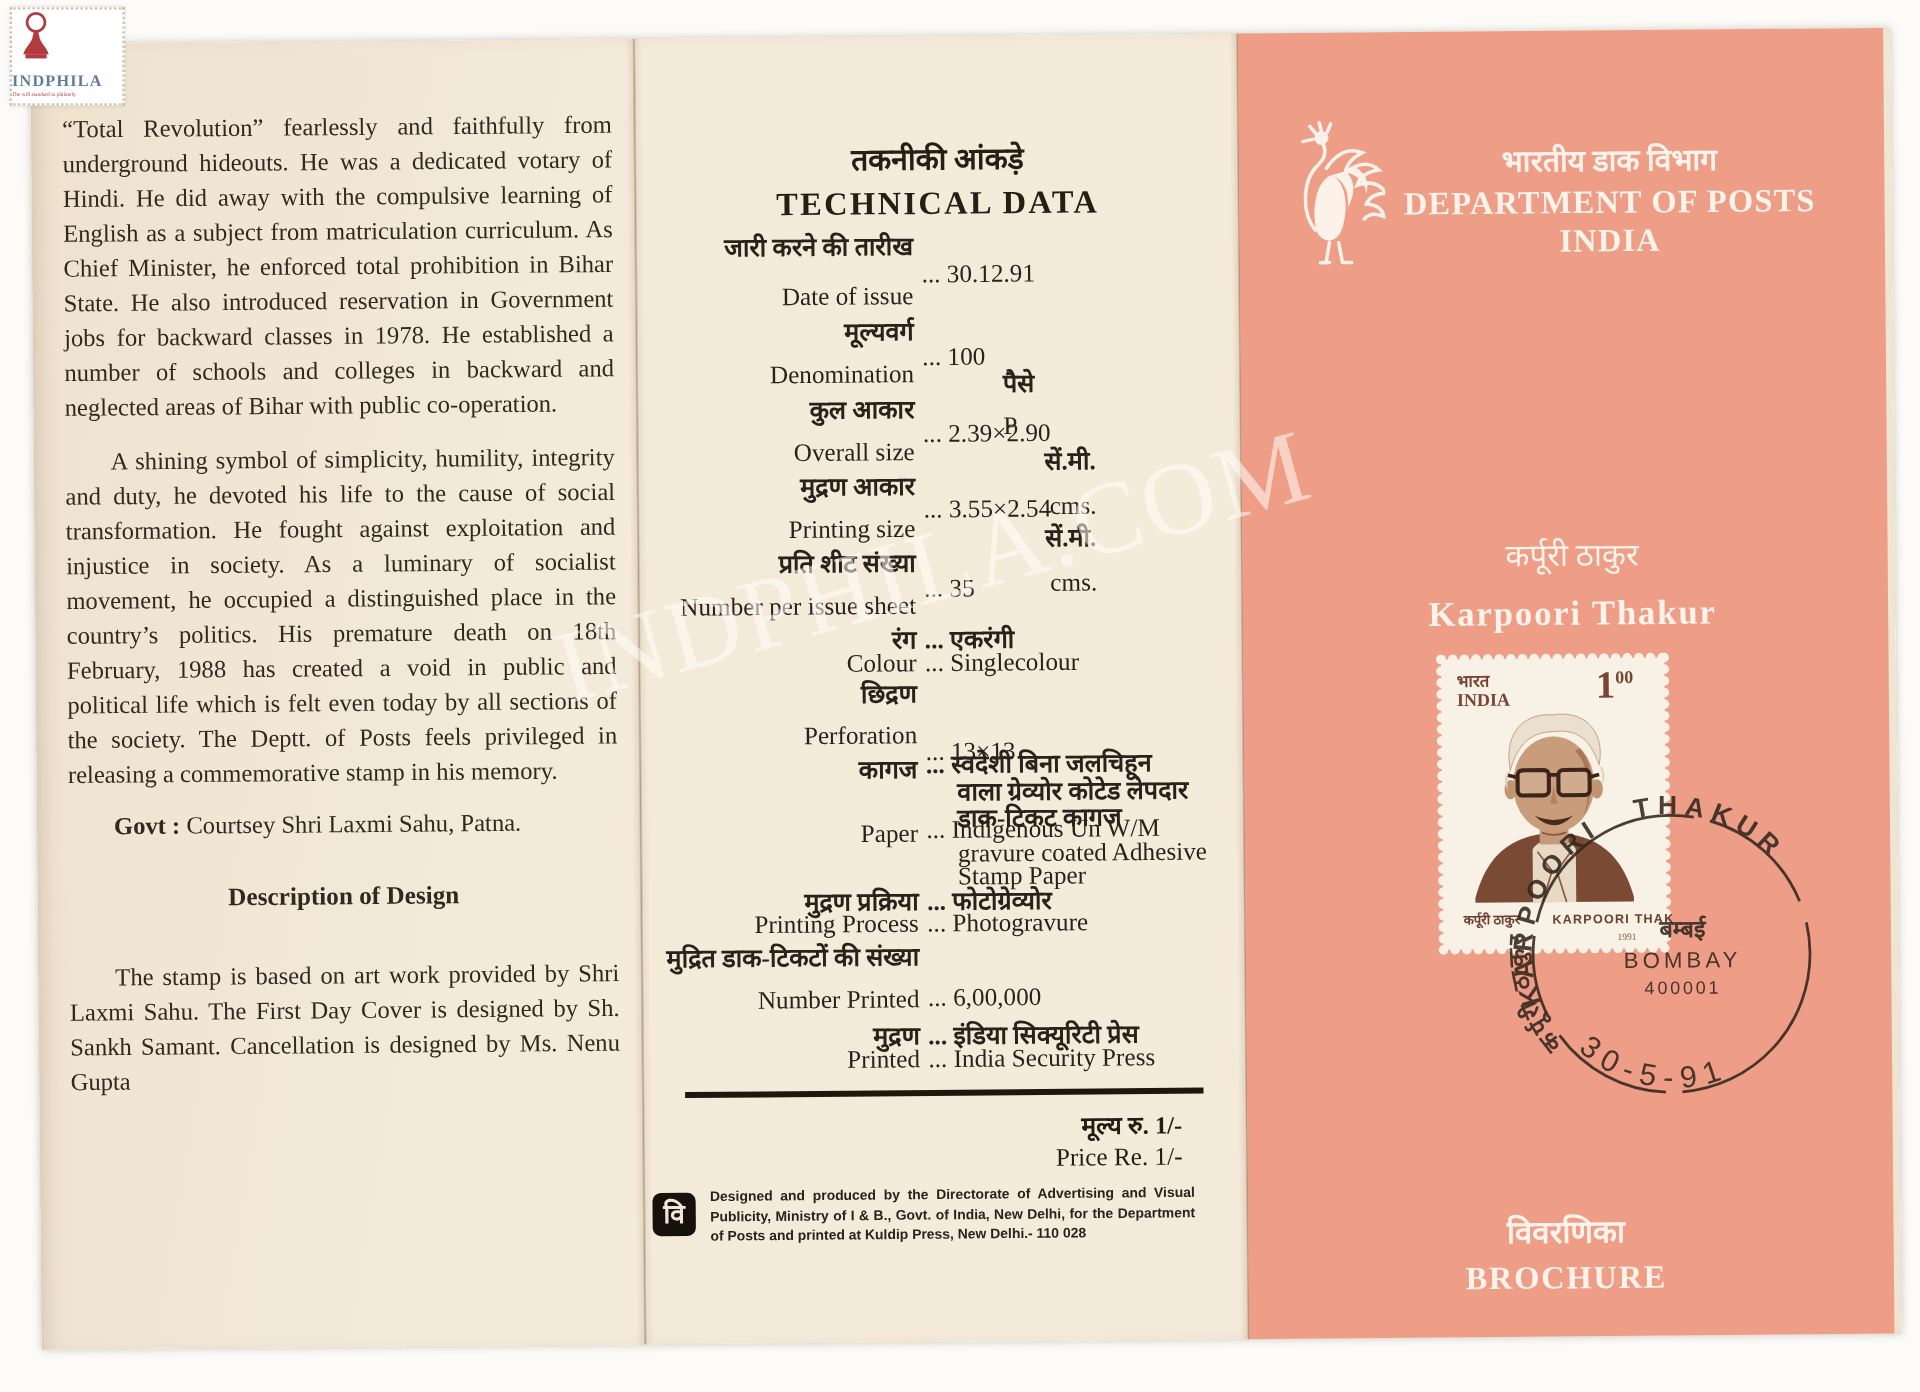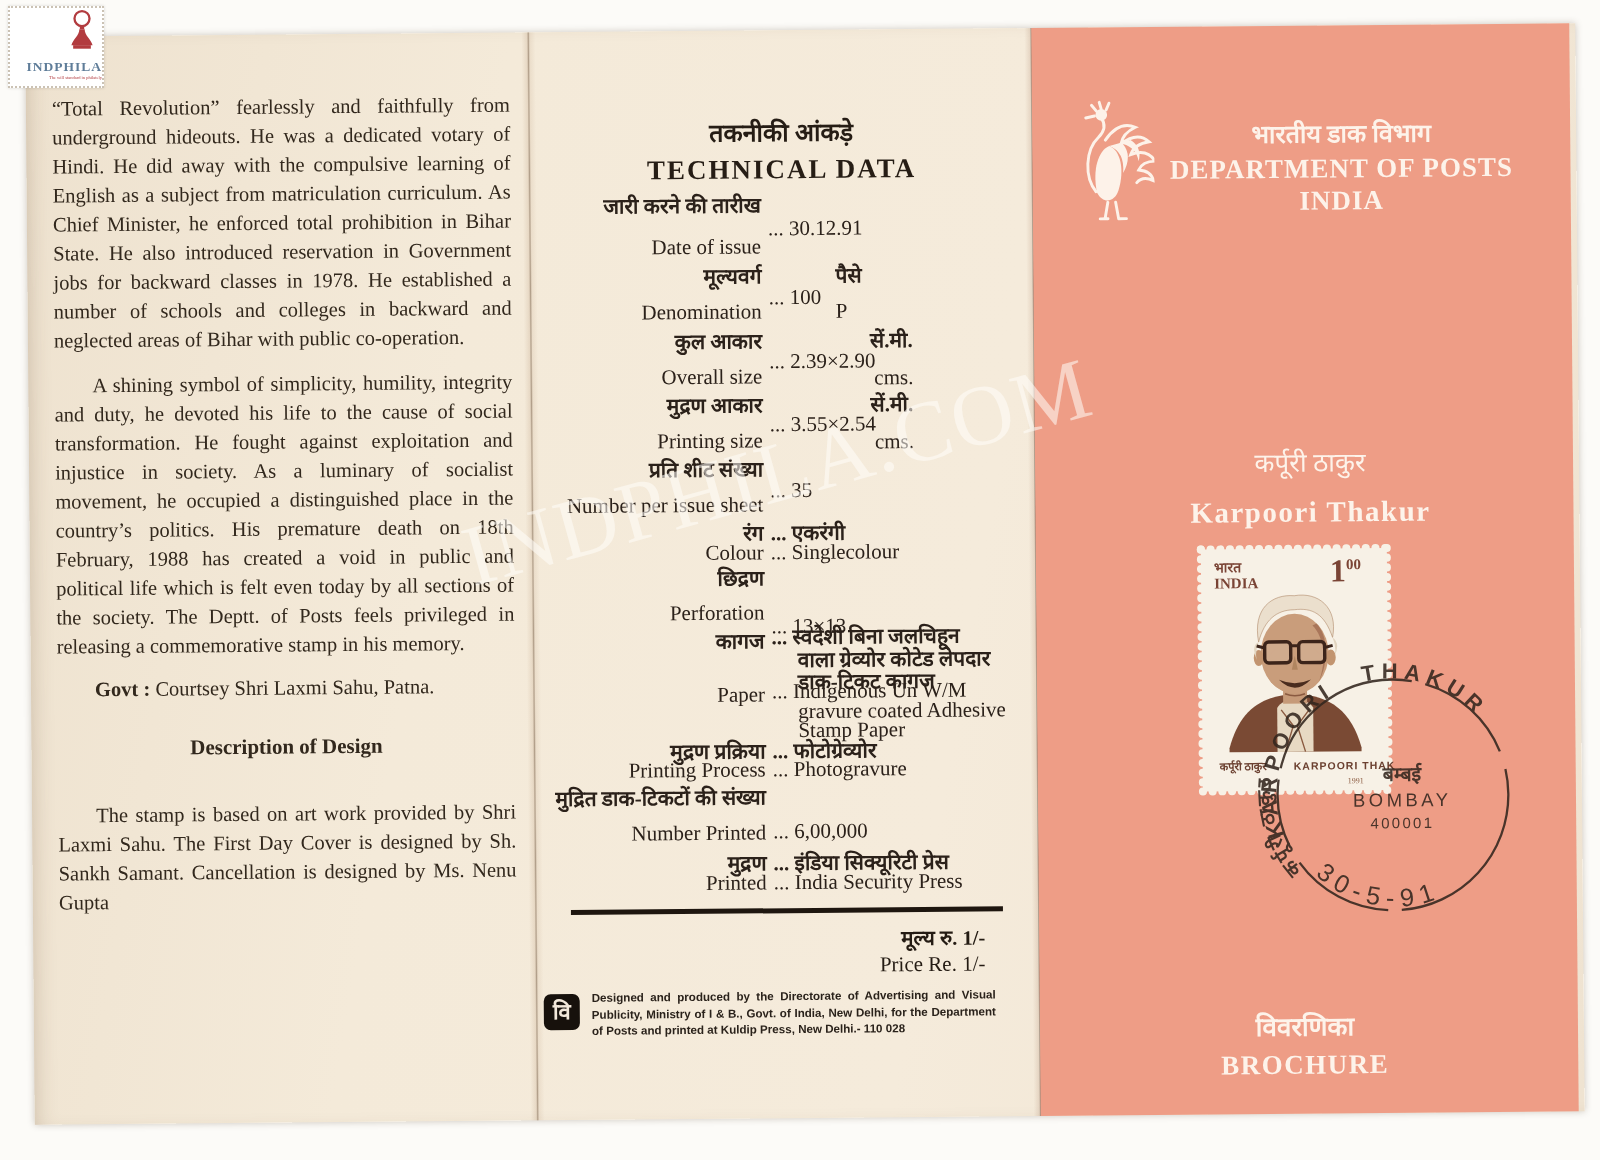--- a/index.html
+++ b/index.html
@@ -28,21 +28,21 @@
   #para3{margin-top:38px !important;}
 
   
   #midpanel{left:520px;top:0;width:485px;height:100%;color:#261d15;}
   .mh{position:absolute;left:0;width:470px;text-align:center;font-weight:bold;white-space:nowrap;}
   #mh-hi{top:84px;font-size:25px;}
   #mh-en{top:124px;font-size:27px;letter-spacing:2px;}
   .tl{position:absolute;font-size:21px;white-space:nowrap;color:#2b211a;}
   .tl.lab{left:0;width:214px;text-align:right;}
   .tl.val{left:221px;}
-  .tl.unit{left:300px;}
+  .tl.unit{left:300px;margin-top:44px;}
   .hiw{font-weight:600;}
   .mblock{white-space:normal !important;width:235px;text-indent:-26px;padding-left:26px;}
   .mblock.hl{line-height:22.5px;}
   .mblock.el{line-height:19.5px;}
   #midrule{position:absolute;left:18px;top:878px;width:432px;height:5px;background:#1e160f;}
   .price{position:absolute;left:120px;width:312px;text-align:right;font-size:20.5px;color:#241b13;white-space:nowrap;}
   #price-hi{top:894px;}
   #price-en{top:923px;font-size:21px;}
   #imprint{position:absolute;left:-10px;top:958px;width:470px;}
   #davp{position:absolute;left:0;top:4px;width:36px;height:36px;background:#17110c;border-radius:7px;
@@ -64,21 +64,21 @@
   #rp-foot .en{font-size:27px;font-weight:bold;letter-spacing:1.5px;margin-top:6px;}
   #peacock{position:absolute;left:34px;top:72px;}
   #stamp{position:absolute;left:160px;top:518px;}
   #cancel{position:absolute;left:205px;top:620px;opacity:.88;}
 
   
   #watermark{left:468px;top:508px;width:720px;font-size:86px;letter-spacing:2px;
      color:rgba(255,253,250,.55);transform:rotate(-15.5deg);transform-origin:0 60%;
      white-space:nowrap;font-family:"Liberation Serif",serif;z-index:50;}
   #indphila{left:8px;top:6px;width:92px;height:78px;background:#fff;z-index:60;
-     border:2px dotted #cbc2b4;box-shadow:0 0 3px rgba(0,0,0,.15);text-align:right;}
+     border:2px dotted #cbc2b4;box-shadow:0 0 3px rgba(0,0,0,.15);text-align:left;}
   #indphila .name{color:#5f7d99;font-weight:bold;font-size:13.5px;letter-spacing:1px;margin-top:1px;}
   #indphila .tag{color:#b23b3f;font-size:4.5px;line-height:5px;}
 </style>
 </head>
 <body>
 
 <div id="paper">
 
   <div class="abs" id="leftpanel">
     <p id="para1">“Total Revolution” fearlessly and faithfully from underground hideouts. He was a dedicated votary of Hindi. He did away with the compulsive learning of English as a subject from matriculation curriculum. As Chief Minister, he enforced total prohibition in Bihar State. He also introduced reservation in Government jobs for backward classes in 1978. He established a number of schools and colleges in backward and neglected areas of Bihar with public co-operation.</p>

